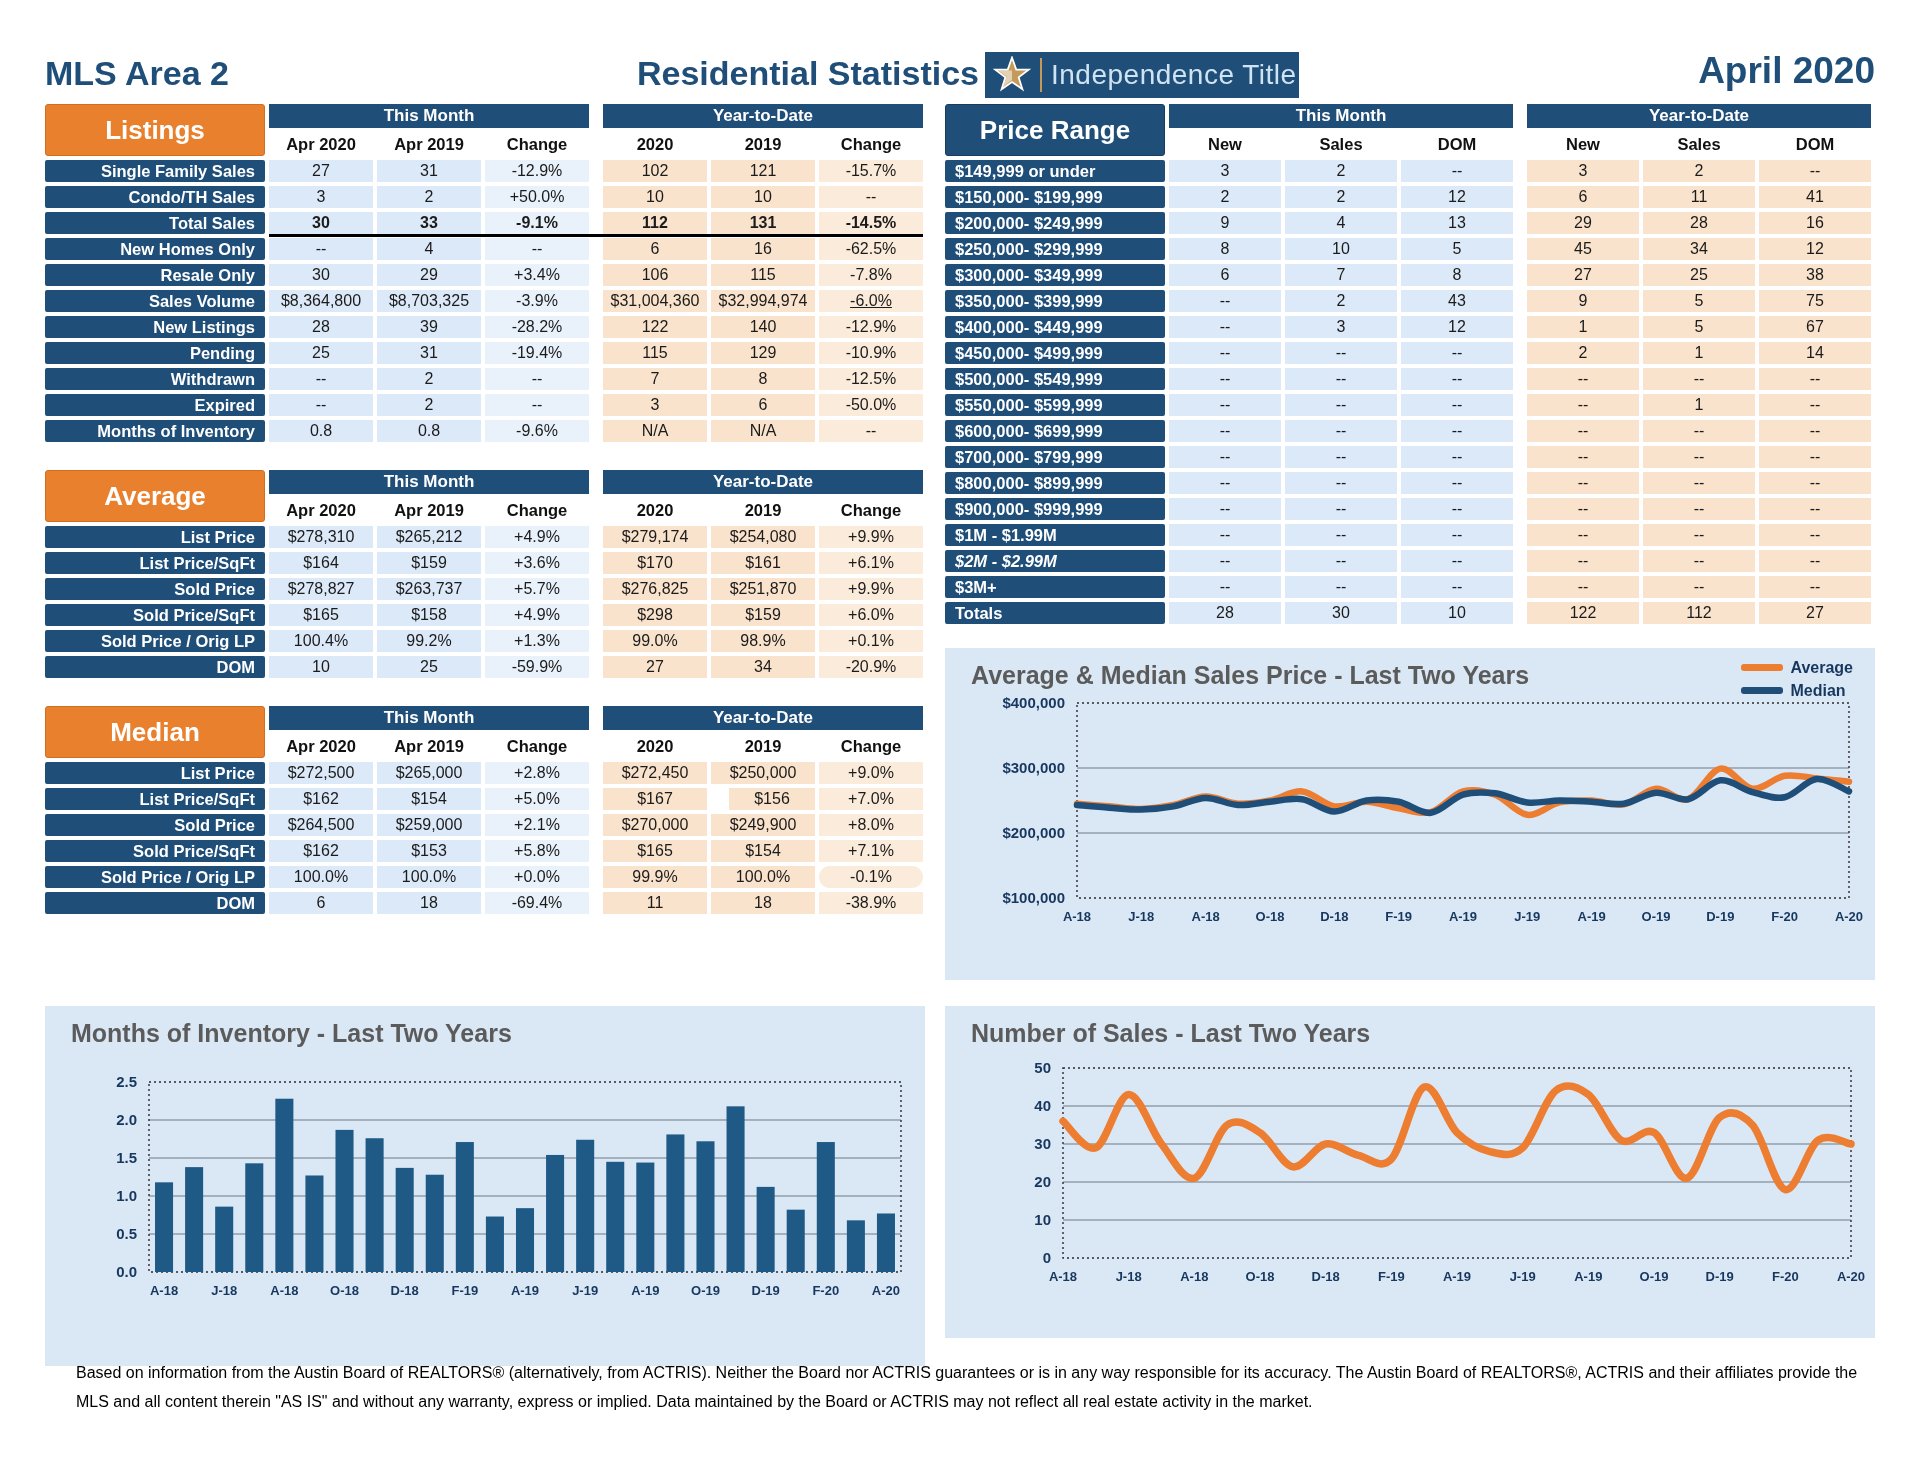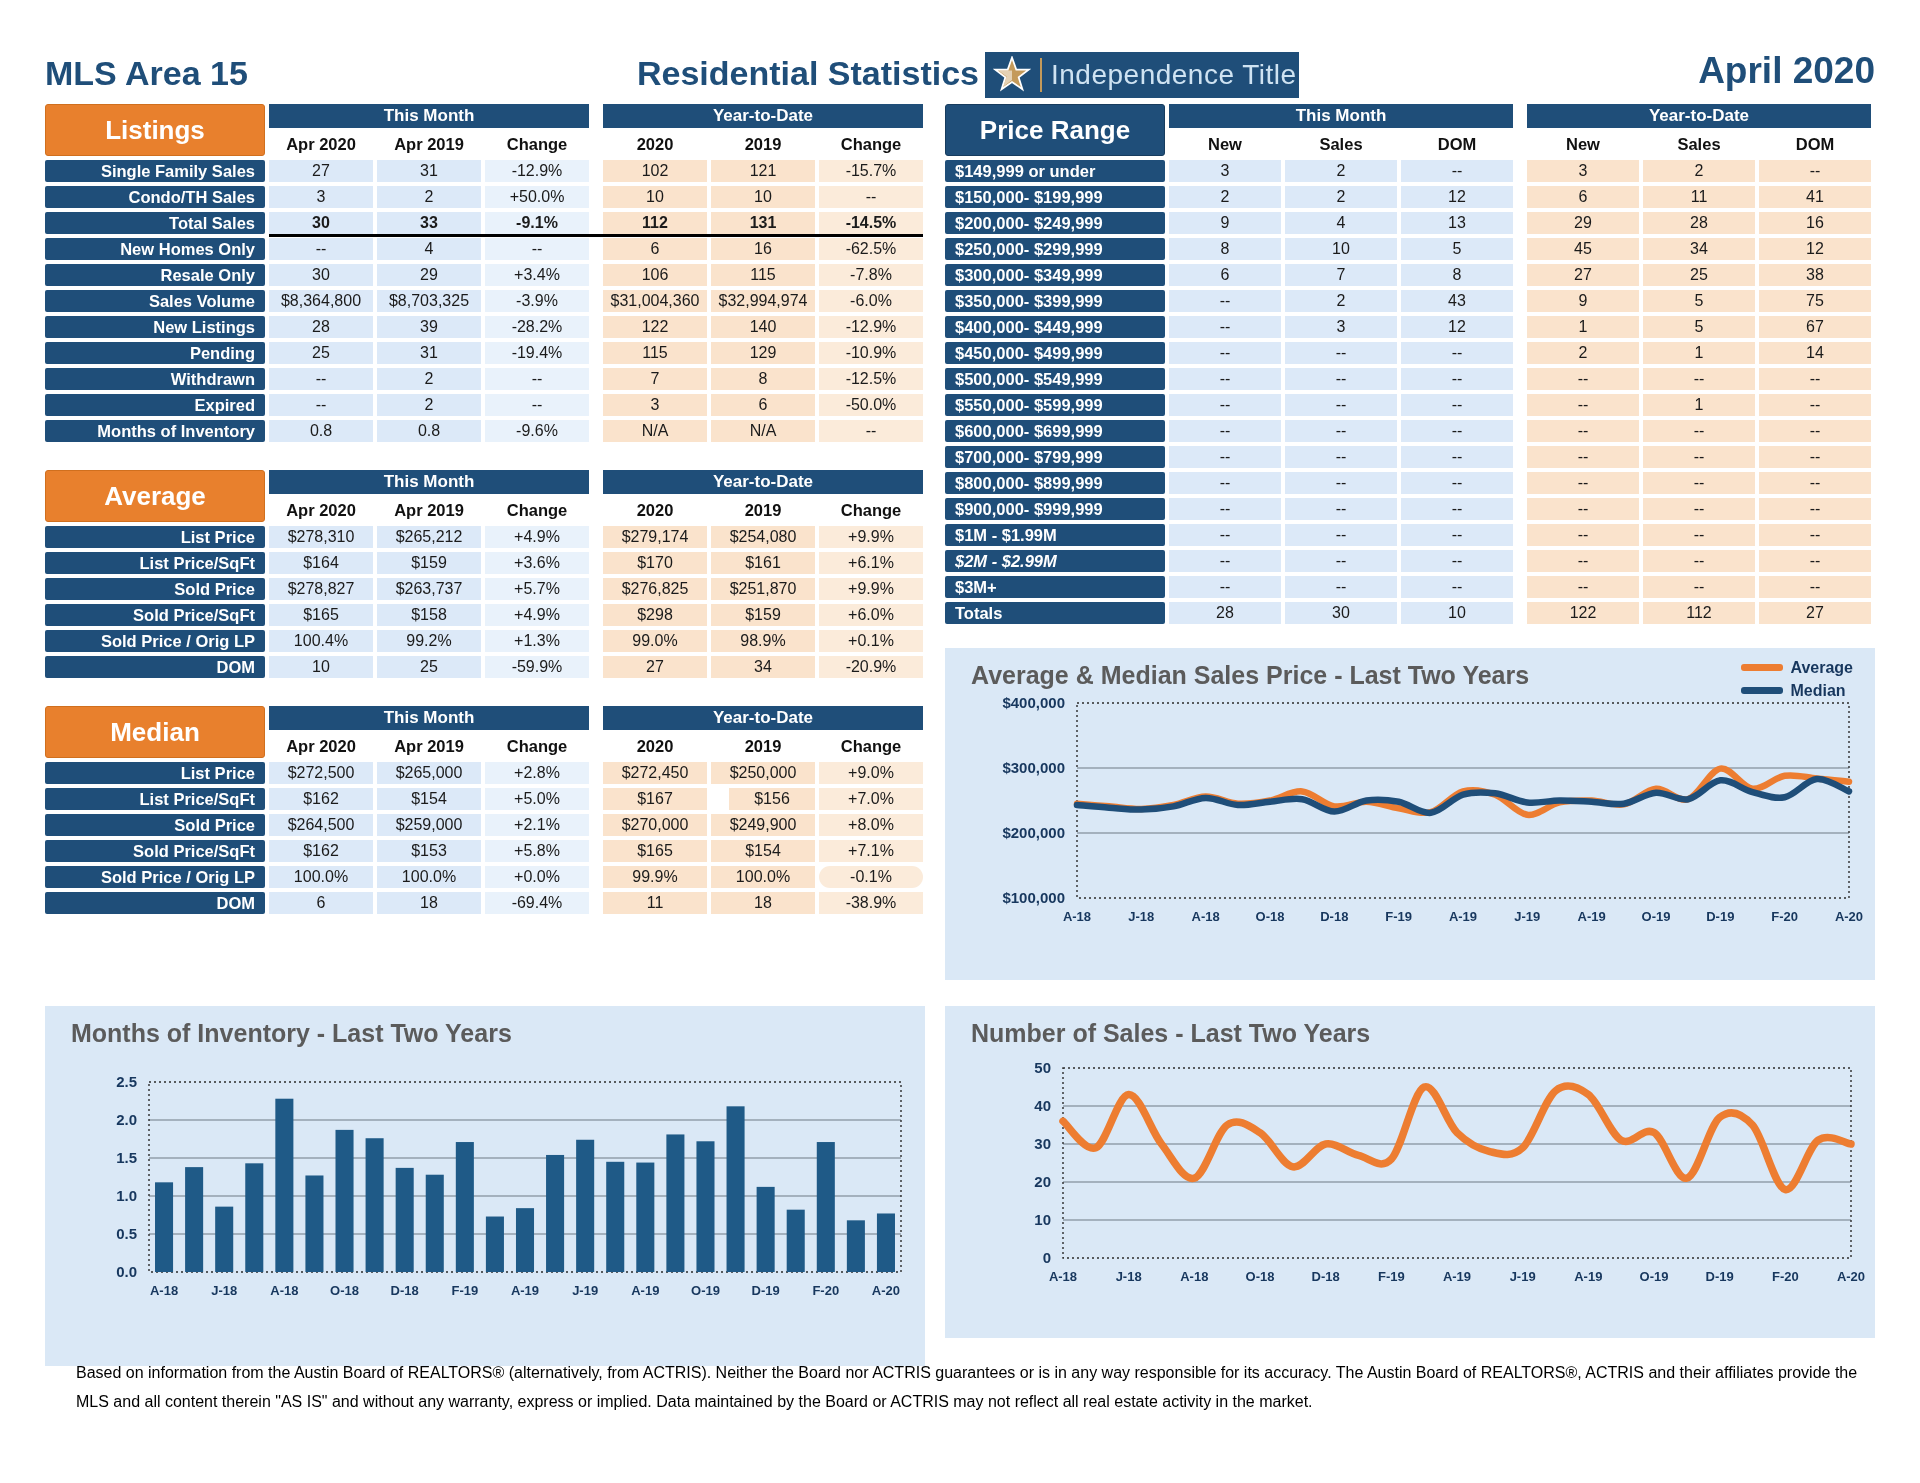--- a/index.html
+++ b/index.html
@@ -48,21 +48,21 @@
   .panel svg{position:absolute;inset:0;width:100%;height:100%;}
 
   footer{position:absolute;left:76px;top:1358px;width:1800px;font-size:16px;color:#000;line-height:29px;}
 </style>
 </head>
 <body>
 
 <div class="page">
 
   <header>
-    <div class="area-title">MLS Area 15</div>
+    <div class="area-title">MLS Area 2</div>
     <div class="doc-title">Residential Statistics</div>
     <div class="logo">
       <svg viewBox="0 0 24 24">
         <polygon points="12,1 14.7,8.6 22.5,8.6 16.2,13.4 18.6,21 12,16.4 5.4,21 7.8,13.4 1.5,8.6 9.3,8.6" fill="#C49A5A" stroke="#ffffff" stroke-width="1.1"></polygon>
         <polygon points="12,3.4 12,15.2 6.6,19.2 8.6,12.9 3.4,9.1 12,9.1" fill="#ffffff" opacity="0.55"></polygon>
       </svg>
       <span class="logo-divider"></span>
       <span class="logo-text">Independence Title</span>
     </div>
     <div class="period">April 2020</div>
@@ -113,21 +113,21 @@
       <div class="cell blue lt" style="grid-area: 7 / 4;">+3.4%</div>
       <div class="cell tan" style="grid-area: 7 / 6;">106</div>
       <div class="cell tan" style="grid-area: 7 / 7;">115</div>
       <div class="cell tan lt" style="grid-area: 7 / 8;">-7.8%</div>
       <div class="row-label" style="grid-area: 8 / 1;">Sales Volume</div>
       <div class="cell blue" style="grid-area: 8 / 2;">$8,364,800</div>
       <div class="cell blue" style="grid-area: 8 / 3;">$8,703,325</div>
       <div class="cell blue lt" style="grid-area: 8 / 4;">-3.9%</div>
       <div class="cell tan" style="grid-area: 8 / 6;">$31,004,360</div>
       <div class="cell tan" style="grid-area: 8 / 7;">$32,994,974</div>
-      <div class="cell tan lt" style="grid-area: 8 / 8;">-6.0%</div>
+      <div class="cell tan lt" style="grid-area: 8 / 8; text-decoration: underline;">-6.0%</div>
       <div class="row-label" style="grid-area: 9 / 1;">New Listings</div>
       <div class="cell blue" style="grid-area: 9 / 2;">28</div>
       <div class="cell blue" style="grid-area: 9 / 3;">39</div>
       <div class="cell blue lt" style="grid-area: 9 / 4;">-28.2%</div>
       <div class="cell tan" style="grid-area: 9 / 6;">122</div>
       <div class="cell tan" style="grid-area: 9 / 7;">140</div>
       <div class="cell tan lt" style="grid-area: 9 / 8;">-12.9%</div>
       <div class="row-label" style="grid-area: 10 / 1;">Pending</div>
       <div class="cell blue" style="grid-area: 10 / 2;">25</div>
       <div class="cell blue" style="grid-area: 10 / 3;">31</div>

